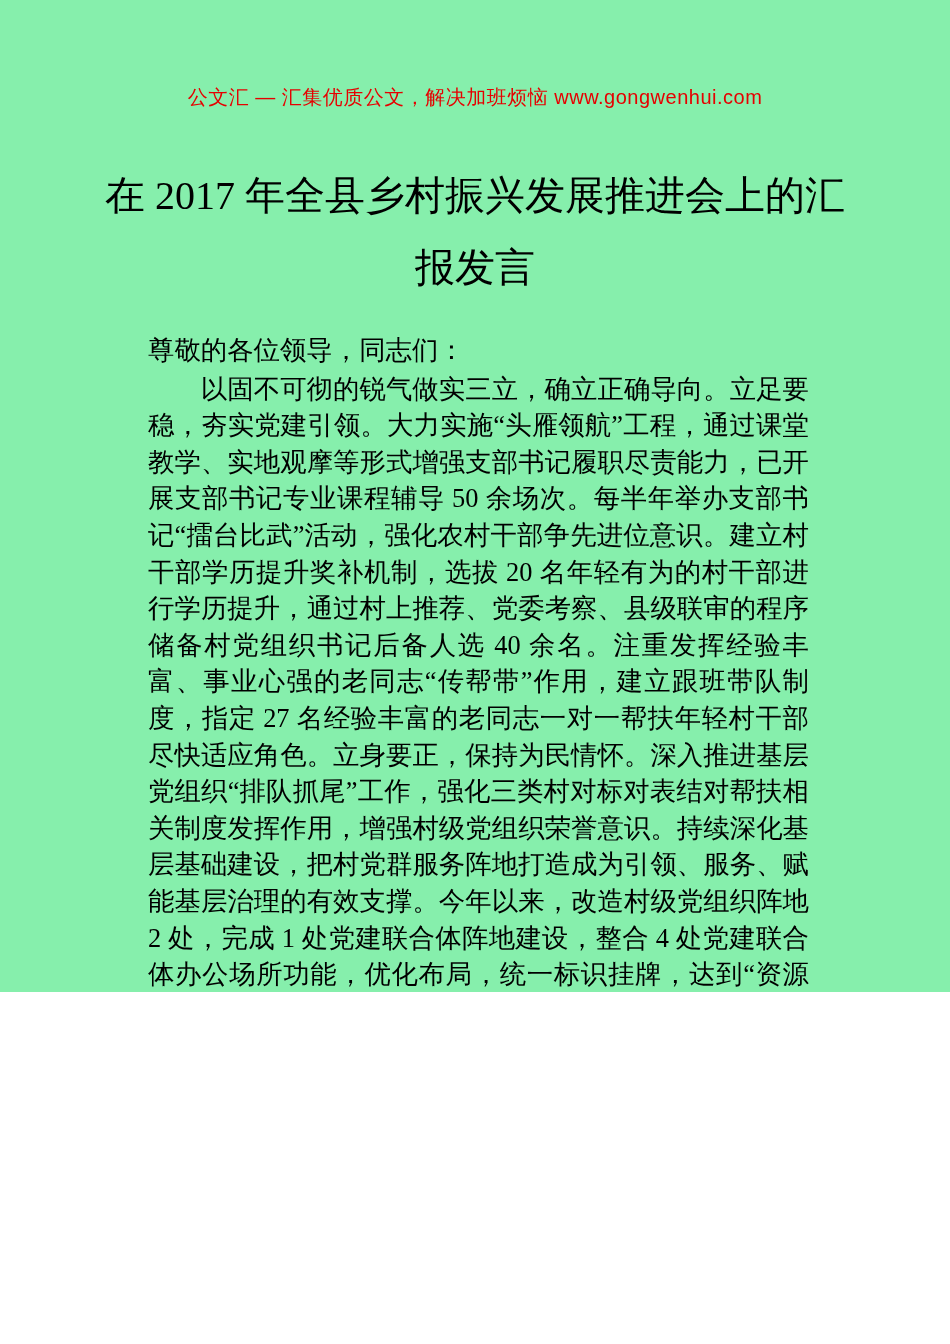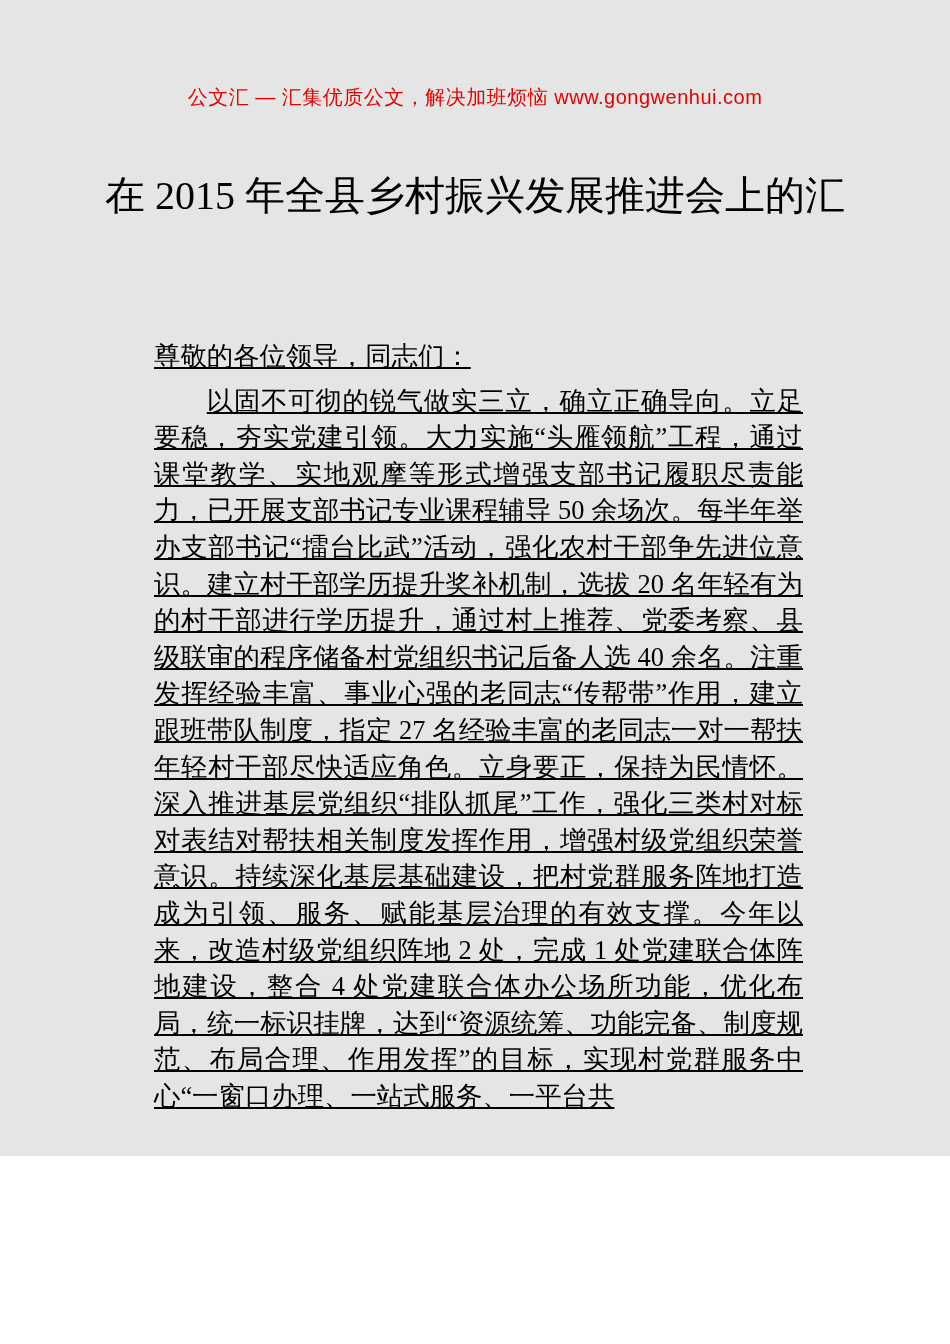--- a/index.html
+++ b/index.html
@@ -3,22 +3,22 @@
 <meta charset="utf-8">
 <style>
   html, body {
     margin: 0;
     padding: 0;
     background: #ffffff;
   }
   .page {
     position: relative;
     width: 950px;
-    height: 1156px;
-    background: #e5e5e5;
+    height: 992px;
+    background: #86efac;
     overflow: hidden;
     color: #000000;
   }
   .banner {
     position: absolute;
     top: 84px;
     left: 0;
     right: 0;
     text-align: center;
     font-family: "Liberation Sans", sans-serif;
@@ -51,37 +51,37 @@
     left: 146px;
     width: 665px;
     font-family: "Liberation Serif", serif;
     font-size: 26.4px;
     line-height: 36.6px;
     text-align: justify;
     text-justify: inter-ideograph;
     color: #000000;
   }
   .doc-body p {
-    margin: 8px;
+    margin: 2px;
     padding: 0;
-    text-decoration: underline;
   }
   .doc-body p.indent {
     text-indent: 2em;
   }
 </style>
 </head>
 <body>
 
 <div class="page">
 
   <div class="banner">公文汇 — 汇集优质公文，解决加班烦恼 www.gongwenhui.com</div>
 
   <h1 class="doc-title">
-    <span class="title-line">在 2015 年全县乡村振兴发展推进会上的汇</span>
+    <span class="title-line">在 2017 年全县乡村振兴发展推进会上的汇</span>
+    <span class="title-line">报发言</span>
   </h1>
 
   <div class="doc-body">
     <p class="salutation">尊敬的各位领导，同志们：</p>
     <p class="indent">以固不可彻的锐气做实三立，确立正确导向。立足要稳，夯实党建引领。大力实施“头雁领航”工程，通过课堂教学、实地观摩等形式增强支部书记履职尽责能力，已开展支部书记专业课程辅导 50 余场次。每半年举办支部书记“擂台比武”活动，强化农村干部争先进位意识。建立村干部学历提升奖补机制，选拔 20 名年轻有为的村干部进行学历提升，通过村上推荐、党委考察、县级联审的程序储备村党组织书记后备人选 40 余名。注重发挥经验丰富、事业心强的老同志“传帮带”作用，建立跟班带队制度，指定 27 名经验丰富的老同志一对一帮扶年轻村干部尽快适应角色。立身要正，保持为民情怀。深入推进基层党组织“排队抓尾”工作，强化三类村对标对表结对帮扶相关制度发挥作用，增强村级党组织荣誉意识。持续深化基层基础建设，把村党群服务阵地打造成为引领、服务、赋能基层治理的有效支撑。今年以来，改造村级党组织阵地 2 处，完成 1 处党建联合体阵地建设，整合 4 处党建联合体办公场所功能，优化布局，统一标识挂牌，达到“资源统筹、功能完备、制度规范、布局合理、作用发挥”的目标，实现村党群服务中心“一窗口办理、一站式服务、一平台共</p>
   </div>
 
 </div>
 
 </body></html>

